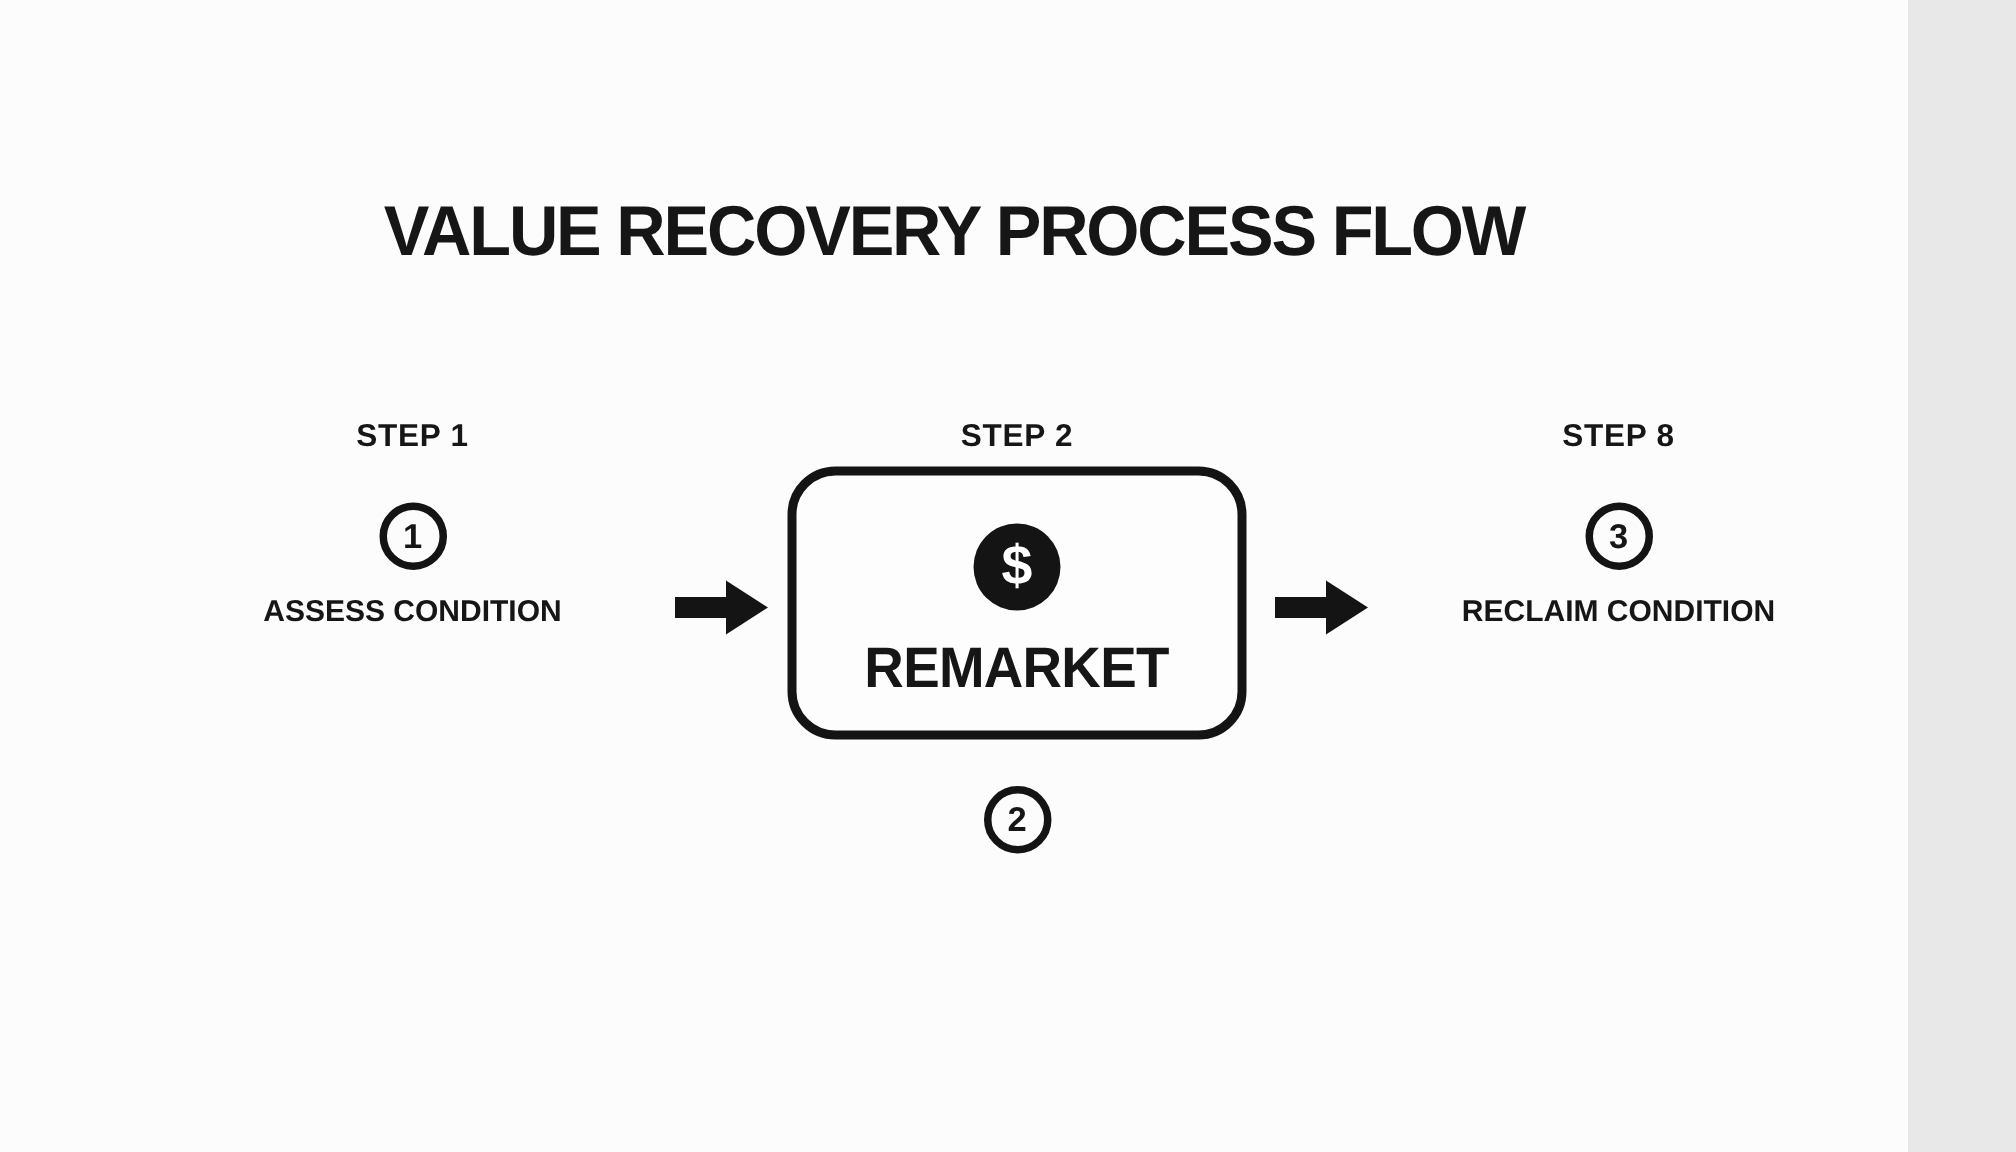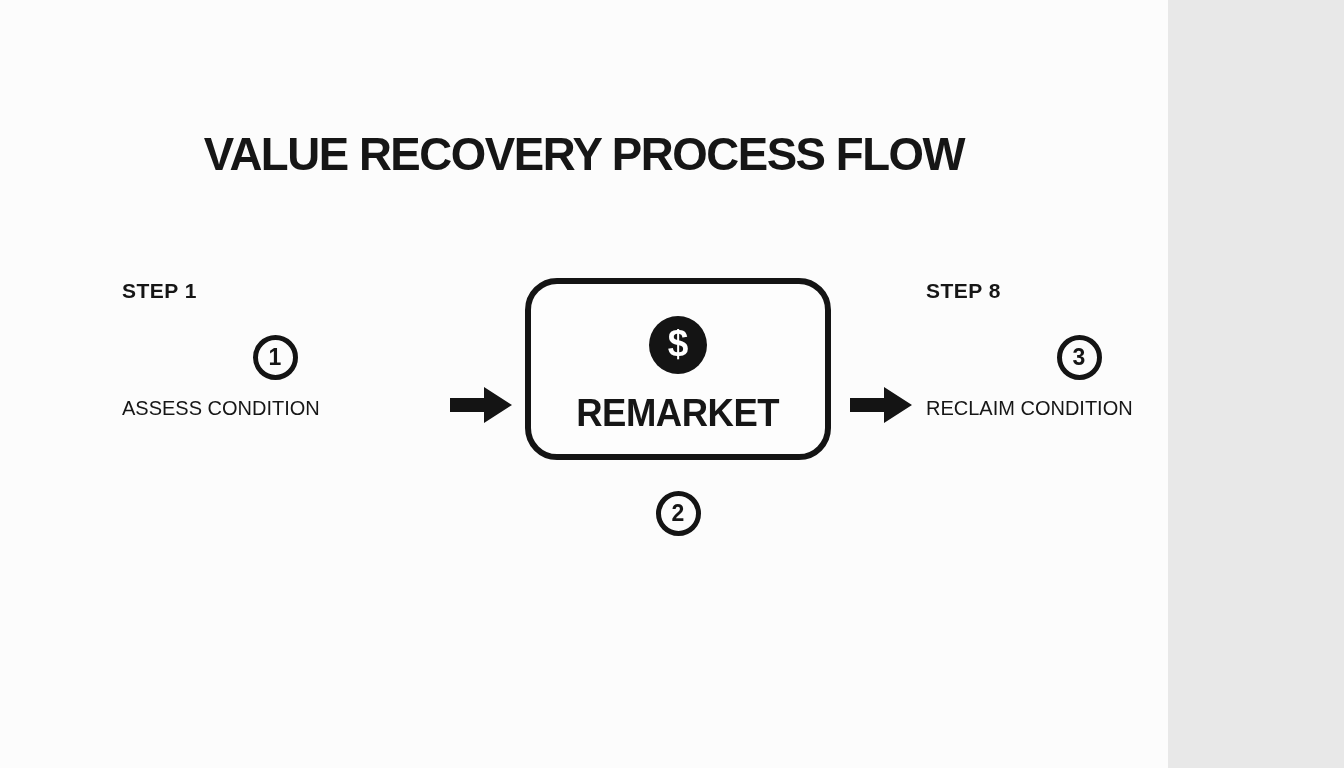--- a/index.html
+++ b/index.html
@@ -2,21 +2,21 @@
 <html><head>
 <meta charset="utf-8">
 <style>
   html, body {
     margin: 0;
     padding: 0;
     background: #e8e8e8;
   }
   .canvas {
     position: relative;
-    width: 1168px;
+    width: 1272px;
     height: 768px;
     background: #fcfcfc;
     overflow: hidden;
     font-family: "Liberation Sans", "DejaVu Sans", sans-serif;
     color: #161616;
   }
   .title {
     position: absolute;
     top: 126px;
     left: 0;
@@ -26,20 +26,21 @@
     font-size: 47px;
     font-weight: 800;
     letter-spacing: -1.5px;
     transform: scaleX(0.97);
     color: #161616;
   }
   .step {
     position: absolute;
     top: 278px;
     width: 306px;
+    text-align: center;
   }
   .step-1 { left: 122px; }
   .step-2 { left: 525px; }
   .step-3 { left: 926px; }
   .step-label {
     font-size: 21px;
     font-weight: 800;
     letter-spacing: 0.5px;
     line-height: 26px;
     margin-bottom: 7px;
@@ -96,21 +97,21 @@
     display: flex;
     align-items: center;
     justify-content: center;
     font-size: 23px;
     font-weight: 800;
     color: #161616;
   }
   .caption {
     margin-top: 17px;
     font-size: 20px;
-    font-weight: 400;
+    font-weight: 700;
     letter-spacing: 0px;
     color: #161616;
   }
   .arrow {
     position: absolute;
     top: 383px;
     width: 62px;
     height: 44px;
   }
   .arrow-1 { left: 450px; }
@@ -132,20 +133,21 @@
     <div class="caption">ASSESS CONDITION</div>
   </section>
 
   <div class="arrow arrow-1">
     <svg width="62" height="44" viewBox="0 0 62 44" xmlns="http://www.w3.org/2000/svg">
       <path d="M0 15 H34 V4 L62 22 L34 40 V29 H0 Z" fill="#141414"></path>
     </svg>
   </div>
 
   <section class="step step-2">
+    <div class="step-label">STEP 2</div>
     <div class="box">
       <div class="icon-wrap">
         <div class="dollar-circle">
           <span>$</span>
         </div>
       </div>
       <div class="box-word">REMARKET</div>
     </div>
     <div class="num-circle">
       <span>2</span>

